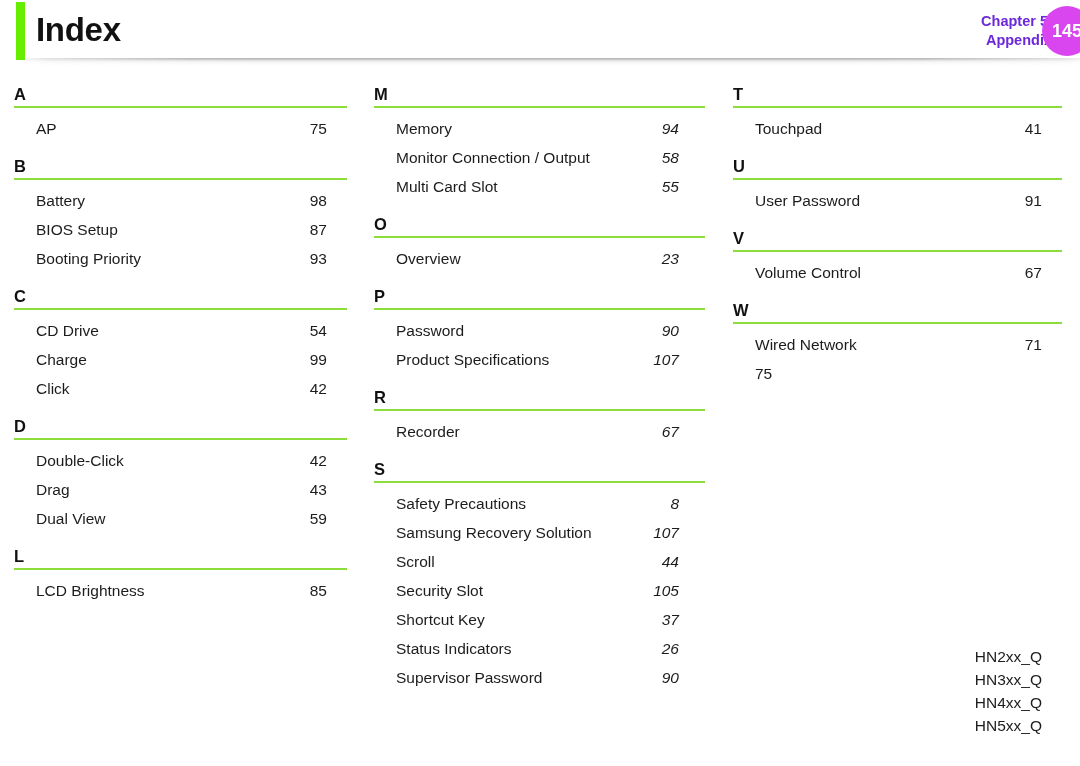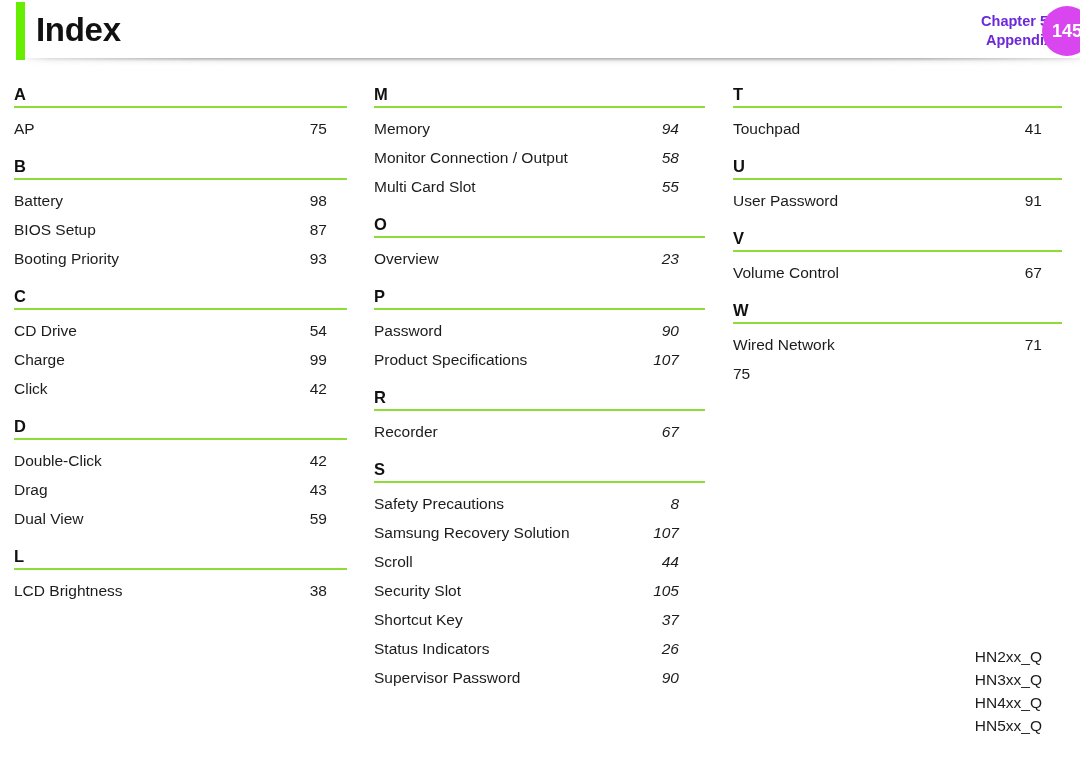--- a/index.html
+++ b/index.html
@@ -131,20 +131,21 @@
     margin-bottom: 6px;
   }
   .entry-list { }
   .index-entry {
     display: flex;
     align-items: flex-end;
     justify-content: space-between;
     font-size: 15.5px;
     line-height: 29px;
     color: #1c1c1c;
+    margin-left: 22px;
   }
   .entry-title {
     white-space: nowrap;
   }
   .entry-page {
     text-align: right;
     white-space: nowrap;
   }
   
   #column-1 .entry-page { padding-right: 20px; }
@@ -250,21 +251,21 @@
             <span class="entry-page">59</span>
           </div>
         </div>
       </div>
       <div class="letter-group">
         <div class="letter-heading">L</div>
         <div class="letter-rule"></div>
         <div class="entry-list">
           <div class="index-entry">
             <span class="entry-title">LCD Brightness</span>
-            <span class="entry-page">38</span>
+            <span class="entry-page">85</span>
           </div>
         </div>
       </div>
     </div>
   <div class="index-column" id="column-2">
       <div class="letter-group">
         <div class="letter-heading">M</div>
         <div class="letter-rule"></div>
         <div class="entry-list">
           <div class="index-entry">

